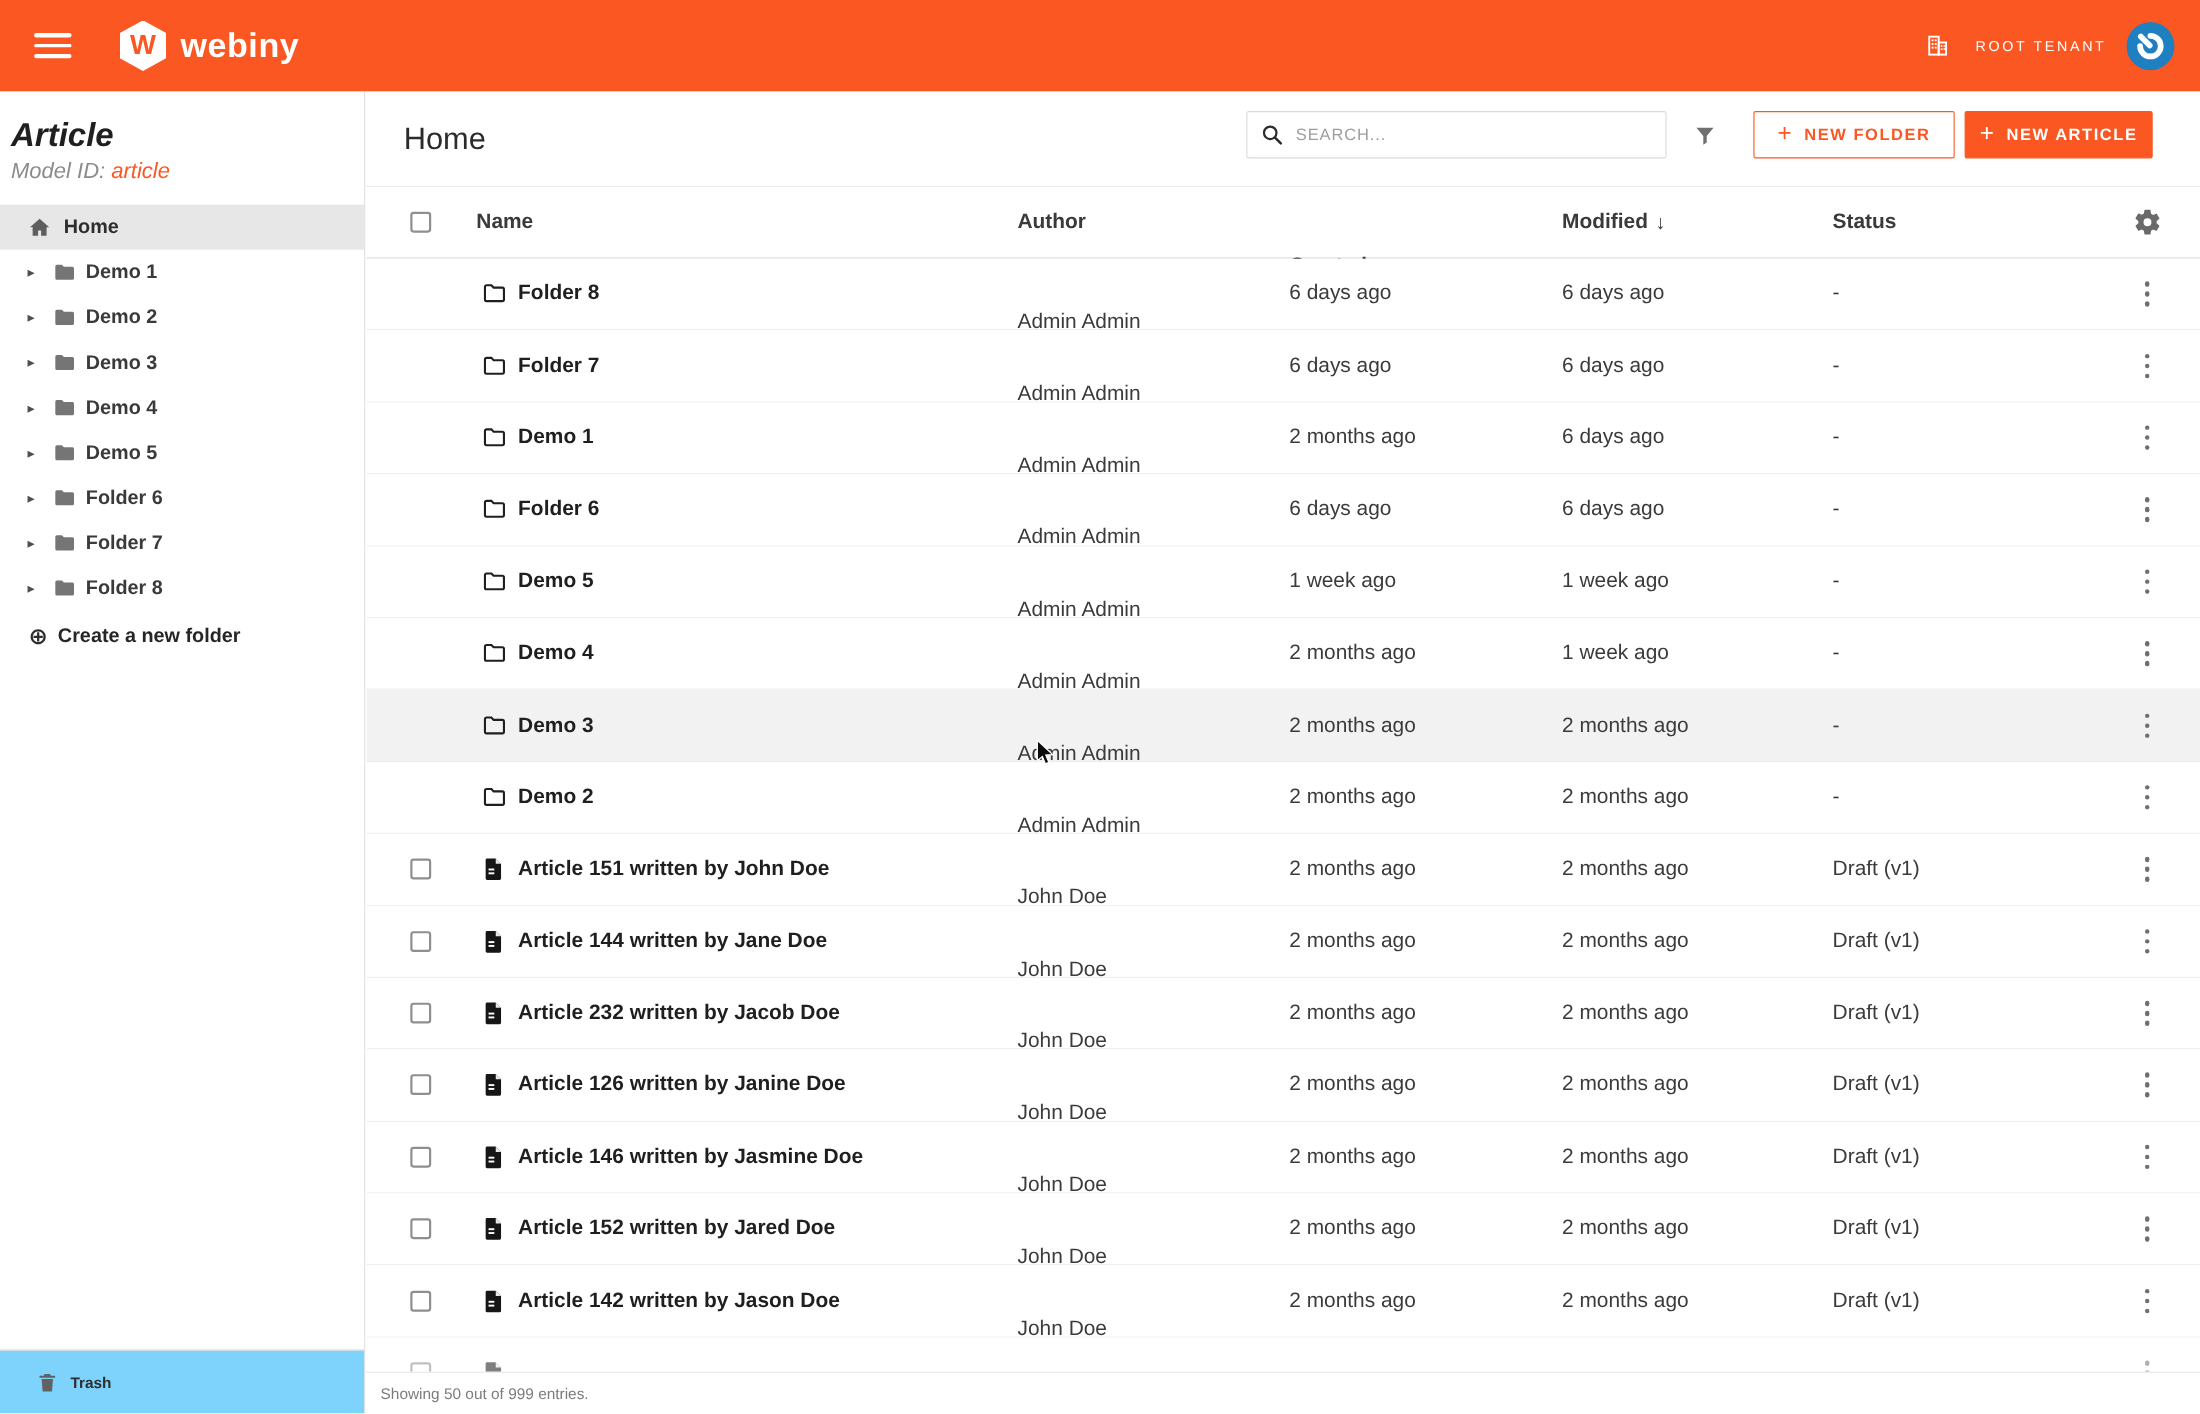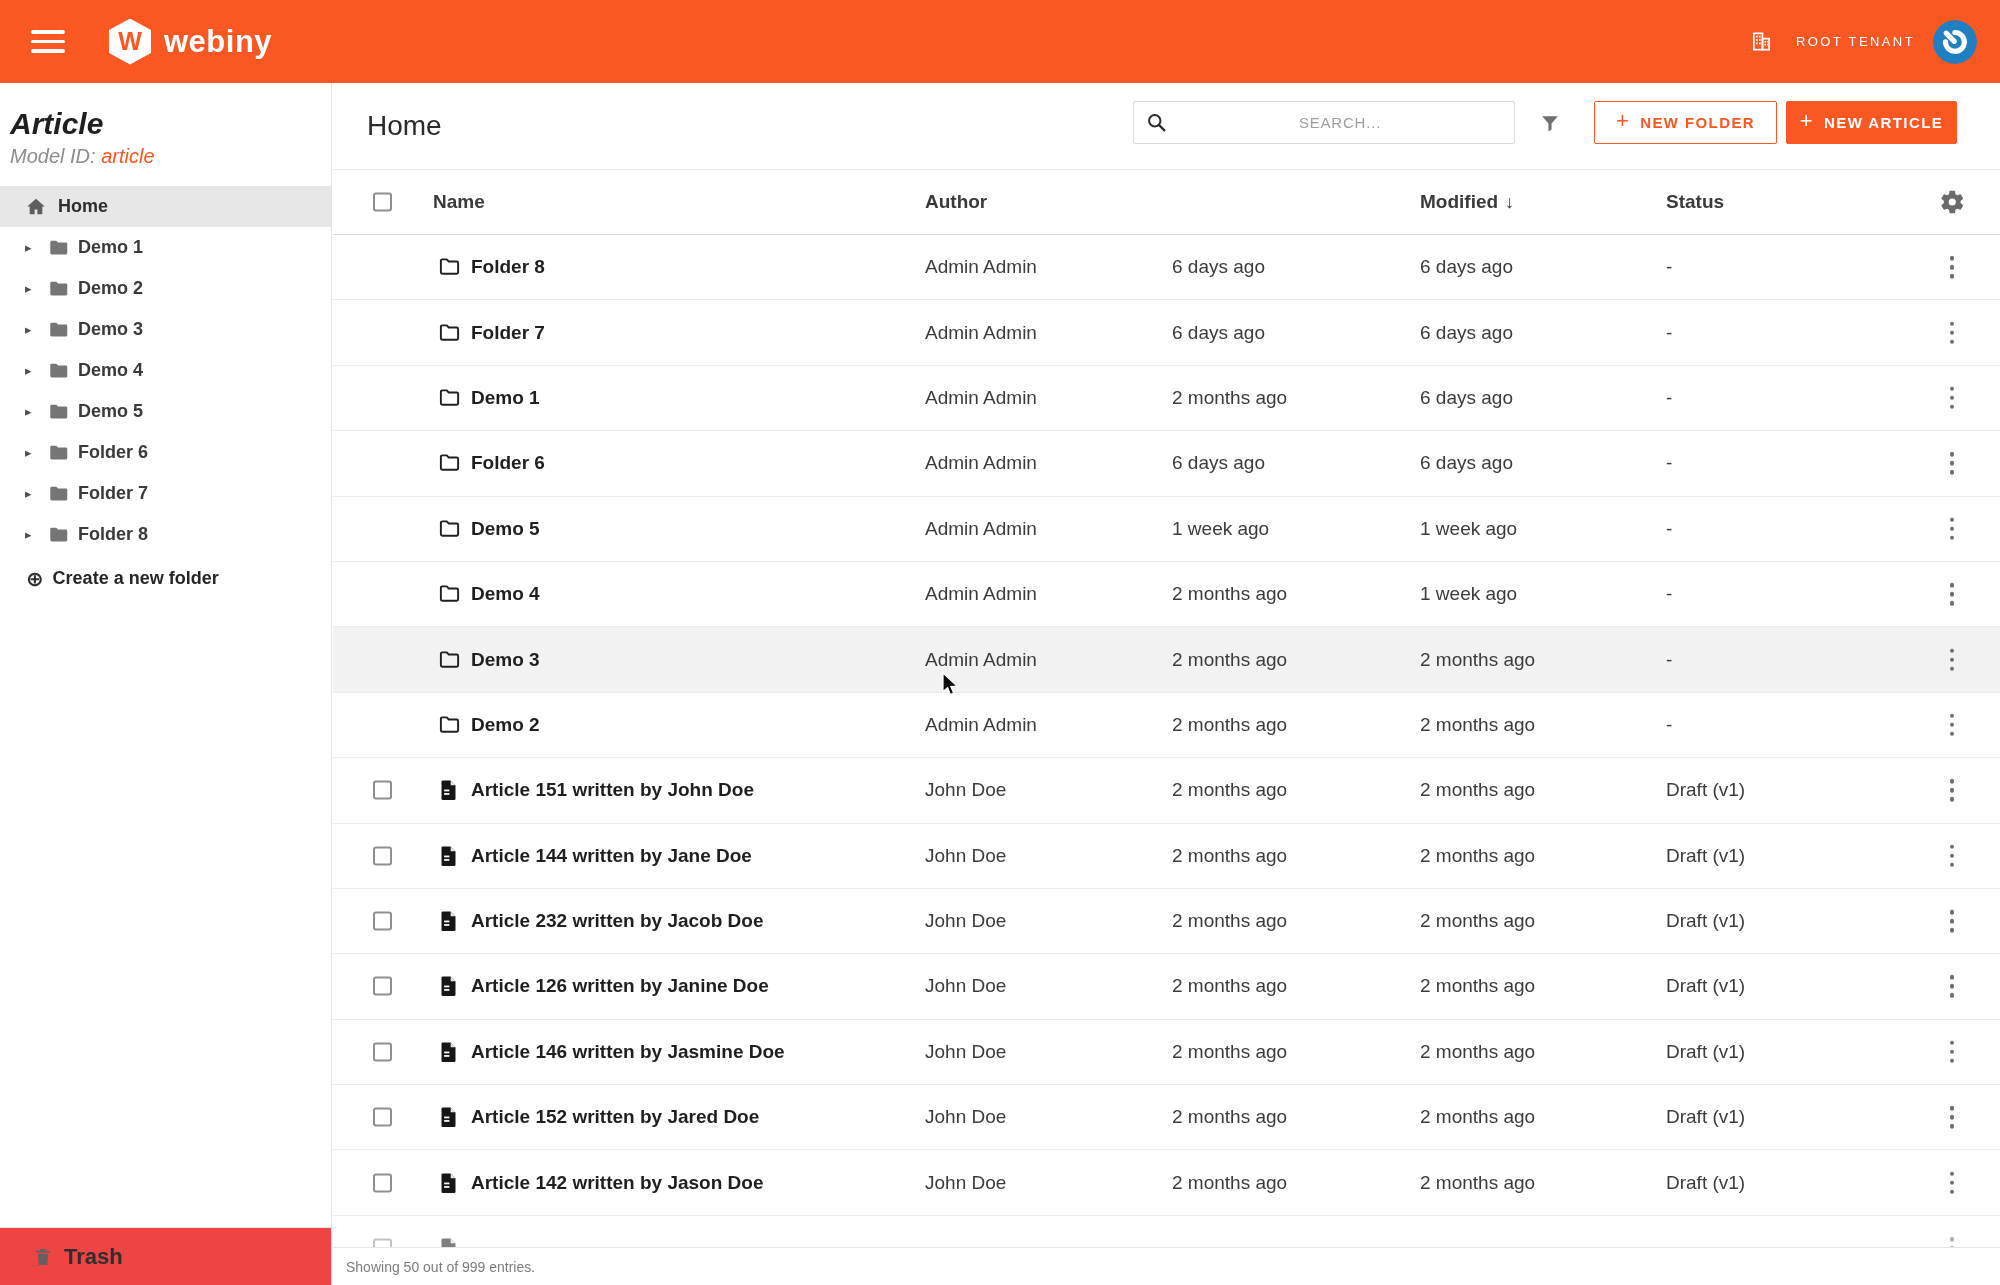--- a/index.html
+++ b/index.html
@@ -31,31 +31,31 @@
   .sb-model .val{color:var(--primary);}
   .home-item{height:41px;background:#e7e7e7;display:flex;align-items:center;gap:11px;
     padding-left:25px;font-size:18px;font-weight:700;color:#2e2e2e;cursor:pointer;}
   .tree-item{height:41px;display:flex;align-items:center;padding-left:25px;gap:8px;
     font-size:18px;font-weight:600;color:#3a3a3a;cursor:pointer;}
   .tree-arrow{width:15px;font-size:13px;color:#4f4f4f;text-align:left;}
   .create-folder{margin-top:13px;display:flex;align-items:center;gap:9px;padding-left:26px;
     font-size:18px;font-weight:700;color:#262626;cursor:pointer;}
   .cf-icon{font-size:21px;color:#2e2e2e;line-height:1;}
   .sb-footer{position:absolute;left:0;right:0;bottom:0;height:58px;border-top:1px solid #e3e3e3;
-    display:flex;align-items:center;gap:11px;padding-left:33px;font-size:22px;font-weight:700;
-    color:#2e2e2e;cursor:pointer;background:#ef4444;}
+    display:flex;align-items:center;gap:11px;padding-left:33px;font-size:14px;font-weight:700;
+    color:#2e2e2e;cursor:pointer;background:#7dd3fc;}
   
   .main{position:absolute;left:333px;top:83px;right:0;bottom:0;background:#fff;}
   .toolbar{position:relative;height:87px;border-bottom:1px solid #ececec;}
   .page-title{position:absolute;left:34px;top:50%;transform:translateY(-50%);
     font-size:28px;font-weight:400;color:#2b2b2b;}
   .search-box{position:absolute;left:800px;top:18px;width:382px;height:43px;border:1px solid #dadada;
     border-radius:2px;display:flex;align-items:center;gap:11px;padding:0 12px;background:#fff;}
   .search-box input{border:none;outline:none;flex:1;font-size:15px;letter-spacing:.8px;color:#444;
-    font-family:inherit;background:transparent;text-align:center;}
+    font-family:inherit;background:transparent;}
   .search-box input::placeholder{color:#9e9e9e;}
   .filter-btn{position:absolute;left:1197px;top:21px;width:40px;height:40px;display:flex;
     align-items:center;justify-content:center;cursor:pointer;}
   .btn{position:absolute;top:18px;height:43px;display:flex;align-items:center;justify-content:center;
     gap:10px;font-size:15px;font-weight:600;letter-spacing:1.4px;border-radius:2px;cursor:pointer;
     font-family:inherit;}
   .btn .plus{font-size:22px;font-weight:400;margin-top:-3px;}
   .btn-new-folder{left:1261px;width:183px;border:1px solid var(--primary);color:var(--primary);background:#fff;}
   .btn-new-article{left:1453px;width:171px;border:1px solid var(--primary);background:var(--primary);color:#fff;}
   
@@ -67,21 +67,21 @@
   .h-gear{left:1600px;width:38px;display:flex;justify-content:center;cursor:pointer;}
   .sort-arrow{font-size:18px;color:#3a3a3a;}
   .rows{position:absolute;top:152px;left:0;right:0;bottom:0;overflow:hidden;}
   .row{position:relative;height:65.4px;border-bottom:1px solid #ededed;background:#fff;}
   .row.hover{background:#f2f2f2;}
   .row.partial > *{opacity:.55;}
   .c{position:absolute;top:50%;transform:translateY(-50%);font-size:19px;color:#3b3b3b;white-space:nowrap;}
   .c-check{left:40px;}
   .c-icon{left:105px;display:flex;align-items:center;}
   .c-name{left:138px;font-weight:600;color:#1f1f1f;}
-  .c-author{left:592px;}.c-created{left:839px;}.c-modified{left:1087px;}.c-status{left:1333px;}
+  .c-author{left:592px;margin-top:26px;}.c-created{left:839px;}.c-modified{left:1087px;}.c-status{left:1333px;}
   .c-actions{left:1600px;width:38px;display:flex;justify-content:center;}
   .checkbox{display:block;width:19px;height:19px;border:2px solid #8f8f8f;border-radius:3px;background:#fff;cursor:pointer;}
   .kebab{display:flex;flex-direction:column;gap:4.5px;padding:5px;cursor:pointer;}
   .kebab i{width:4.5px;height:4.5px;border-radius:50%;background:#6f6f6f;}
   .main-footer{position:absolute;left:0;right:0;bottom:0;height:38px;background:#fff;
     border-top:1px solid #e6e6e6;display:flex;align-items:center;padding-left:13px;
     font-size:14px;color:#7c7c7c;z-index:5;}
   
   .cursor{position:absolute;left:941px;top:672px;z-index:9;pointer-events:none;}
 </style>

